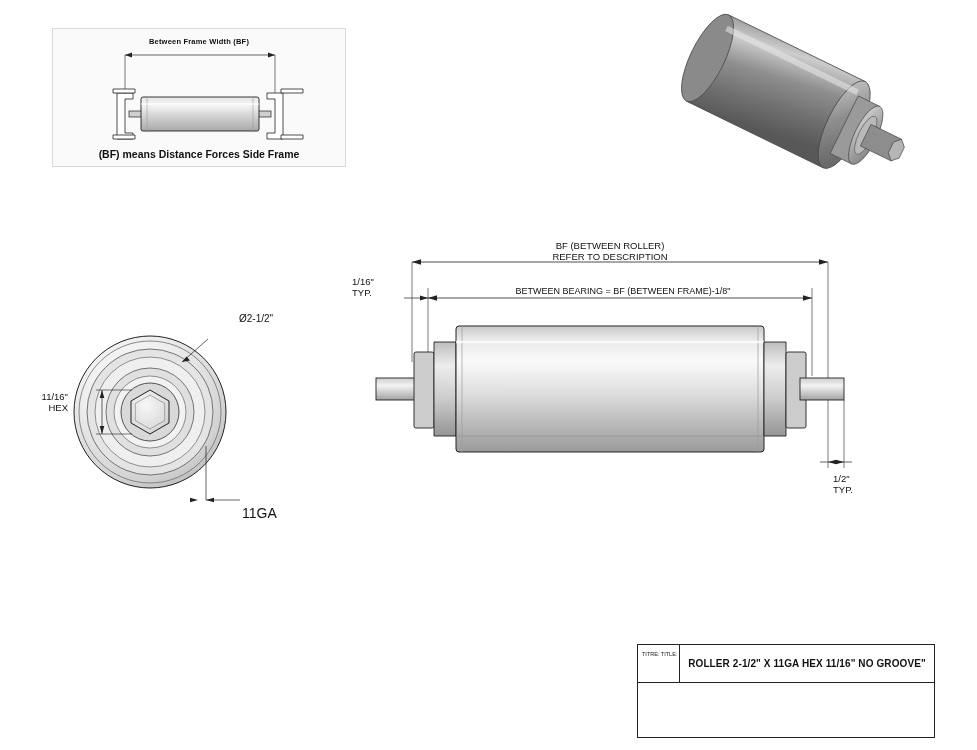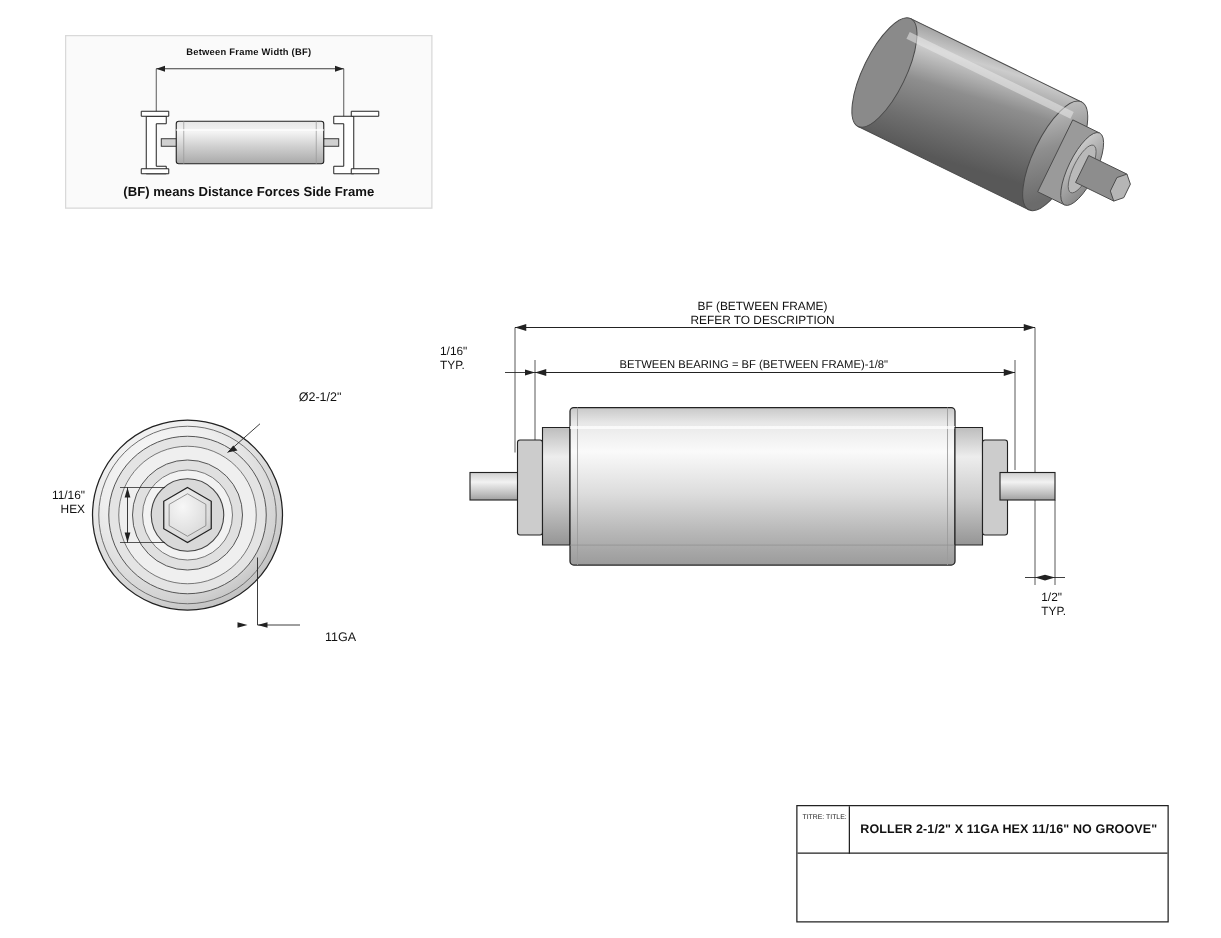--- a/index.html
+++ b/index.html
@@ -259,21 +259,21 @@
     <line x1="42" y1="90" x2="42" y2="134" stroke="#222" stroke-width="0.7"></line>
     <path d="M42,90 l-2.3,8 h4.6 z" fill="#222"></path>
     <path d="M42,134 l-2.3,-8 h4.6 z" fill="#222"></path>
     <line x1="36" y1="90" x2="72" y2="90" stroke="#222" stroke-width="0.6"></line>
     <line x1="36" y1="134" x2="72" y2="134" stroke="#222" stroke-width="0.6"></line>
   </svg>
 
   <div class="lbl" style="left:239px; top:313px; font-size:10px;">Ø2-1/2"</div>
   <div class="lbl right" style="left:18px; top:392px; width:50px; font-size:9.5px;">11/16"
 HEX</div>
-  <div class="lbl" style="left:260px; top:505px; font-size:10px;">11GA</div>
+  <div class="lbl" style="left:242px; top:505px; font-size:14px;">11GA</div>
 
   <svg style="position:absolute;left:330px;top:230px;width:560px;height:290px;" width="560" height="290" viewBox="0 0 560 290">
     <defs>
       <linearGradient id="tubeGrad" x1="0" y1="0" x2="0" y2="1">
         <stop offset="0%" stop-color="#c8c8c8"></stop>
         <stop offset="10%" stop-color="#e8e8e8"></stop>
         <stop offset="28%" stop-color="#fafafa"></stop>
         <stop offset="55%" stop-color="#dcdcdc"></stop>
         <stop offset="80%" stop-color="#b6b6b6"></stop>
         <stop offset="100%" stop-color="#9b9b9b"></stop>
@@ -325,23 +325,23 @@
 
     <rect x="470" y="148" width="44" height="22" fill="url(#shaftGrad)" stroke="#222" stroke-width="0.9"></rect>
 
     <line x1="498" y1="172" x2="498" y2="238" stroke="#222" stroke-width="0.6"></line>
     <line x1="514" y1="170" x2="514" y2="238" stroke="#222" stroke-width="0.6"></line>
     <line x1="490" y1="232" x2="522" y2="232" stroke="#222" stroke-width="0.7"></line>
     <path d="M498,232 l8,-2.3 v4.6 z" fill="#222"></path>
     <path d="M514,232 l-8,-2.3 v4.6 z" fill="#222"></path>
   </svg>
 
-  <div class="lbl center" style="left:490px; top:241px; width:240px; font-size:9.5px;">BF (BETWEEN FRAME)
+  <div class="lbl center" style="left:490px; top:241px; width:240px; font-size:9.5px;">BF (BETWEEN ROLLER)
 REFER TO DESCRIPTION</div>
-  <div class="lbl center" style="left:428px; top:286px; width:350px; font-size:9px;">BETWEEN BEARING = BF (BETWEEN FRAME)-1/8"</div>
+  <div class="lbl center" style="left:448px; top:286px; width:350px; font-size:9px;">BETWEEN BEARING = BF (BETWEEN FRAME)-1/8"</div>
   <div class="lbl" style="left:352px; top:277px; font-size:9.5px;">1/16"
 TYP.</div>
   <div class="lbl" style="left:833px; top:474px; font-size:9.5px;">1/2"
 TYP.</div>
 
   <div class="titleblock">
     <div class="tb-left">TITRE:
 TITLE:</div>
     <div class="tb-row">
       <span class="tb-title-text">ROLLER 2-1/2" X 11GA HEX 11/16" NO GROOVE"</span>

